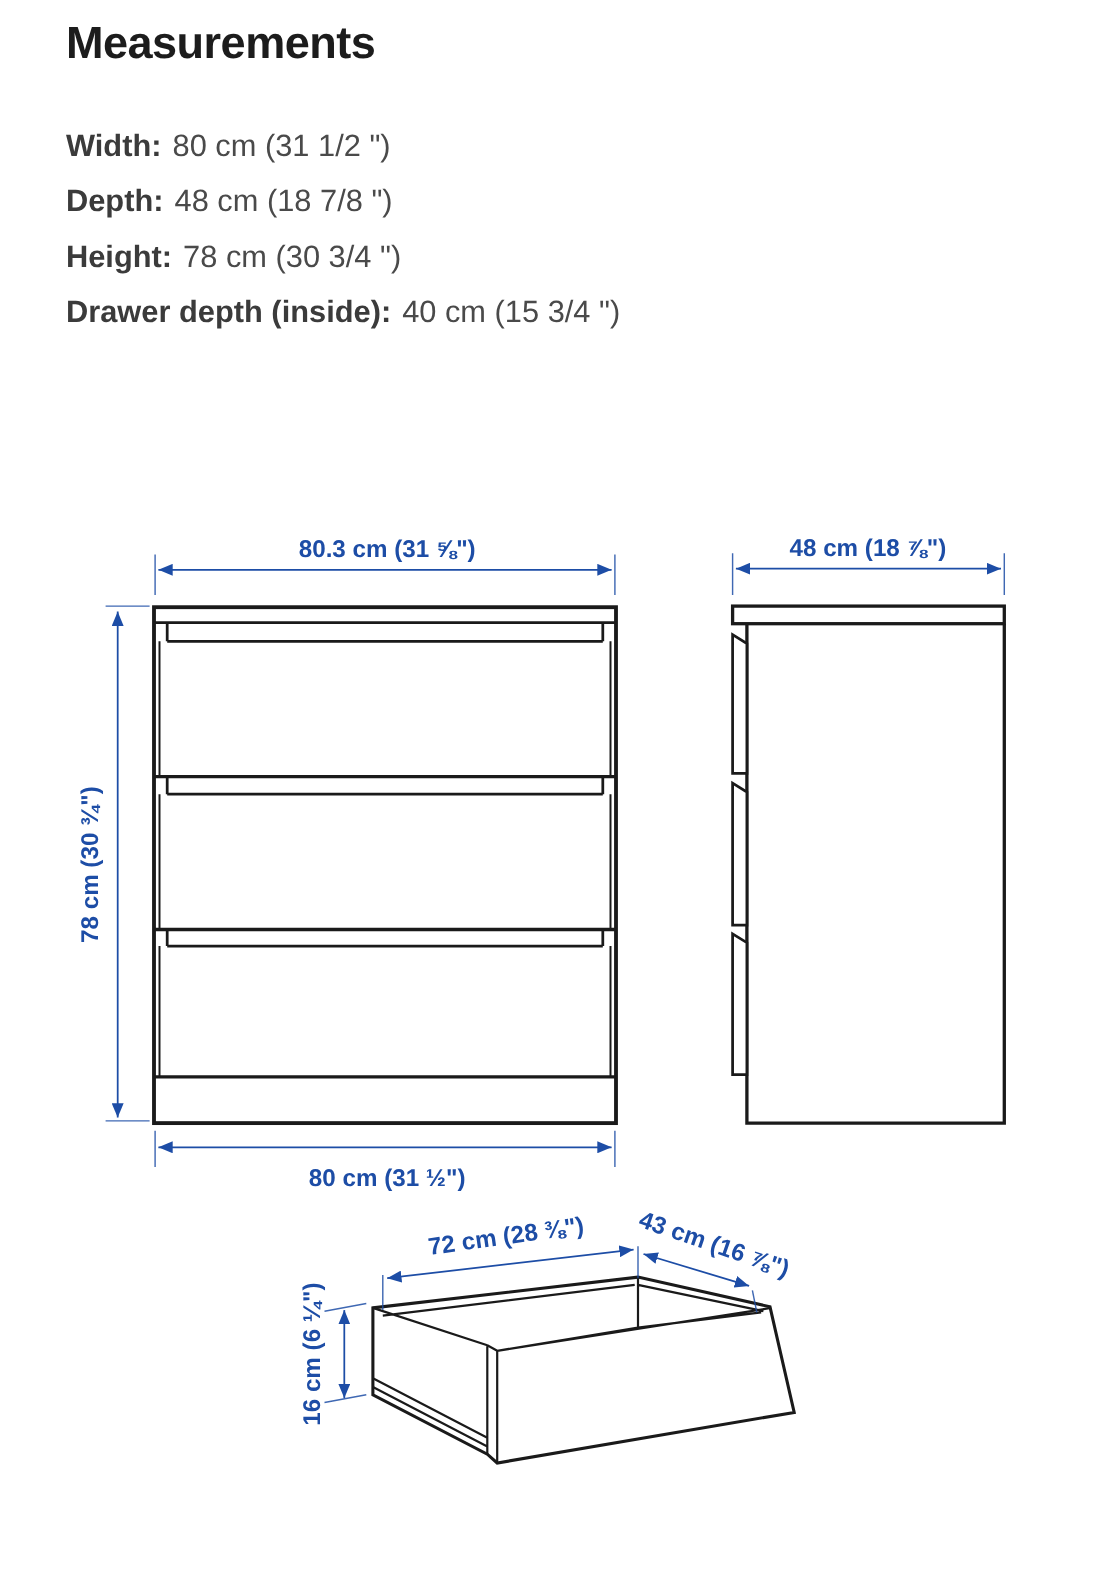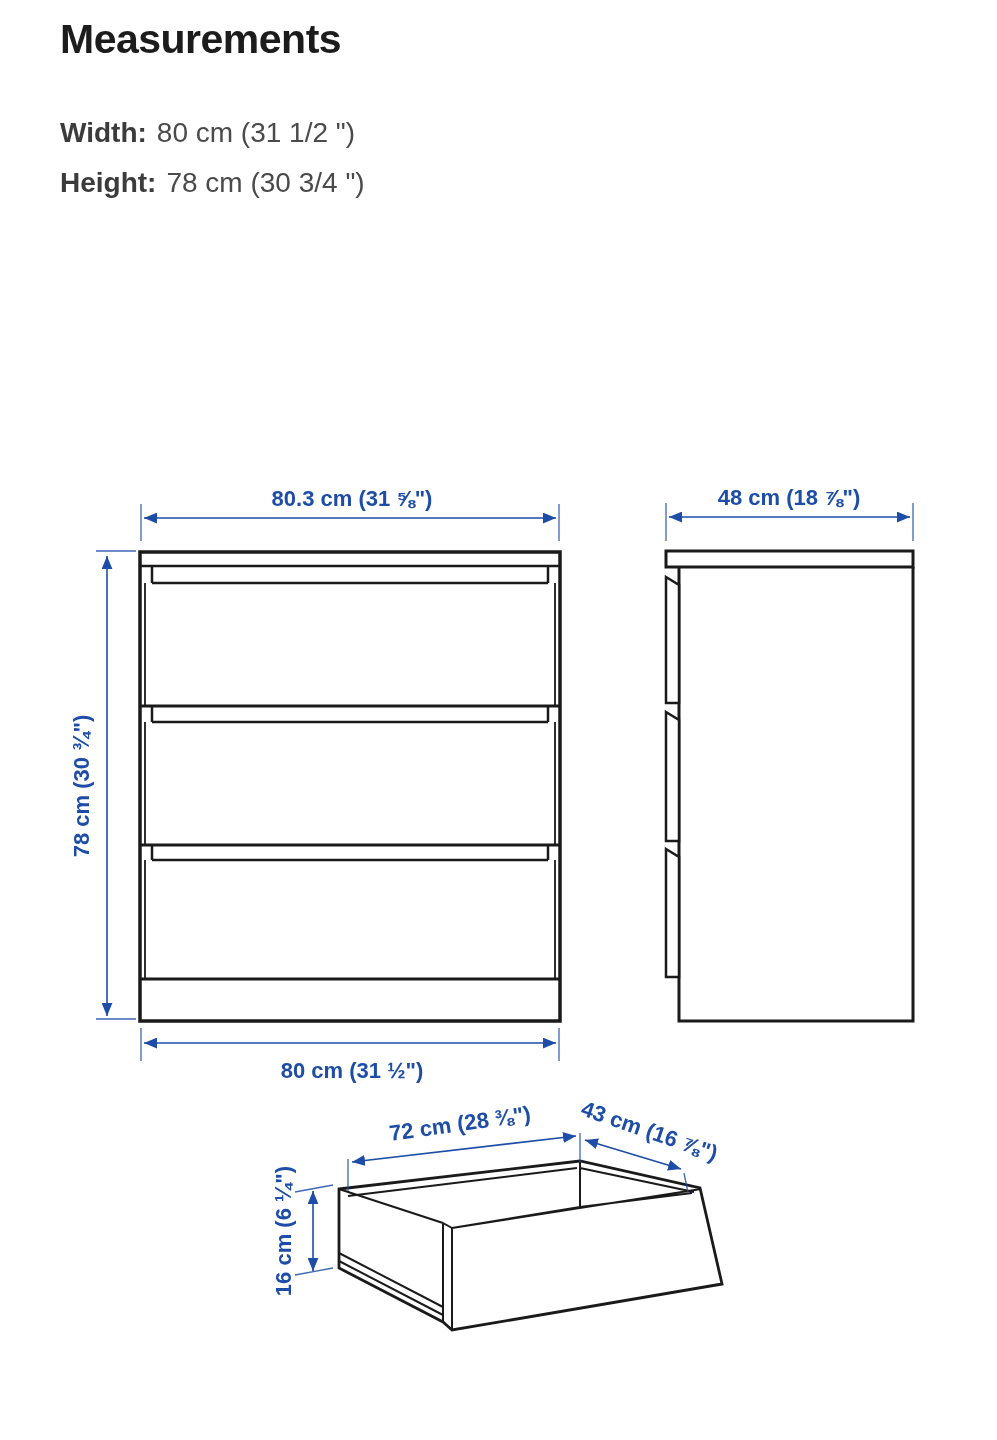--- a/index.html
+++ b/index.html
@@ -29,21 +29,23 @@
 </style>
 </head>
 <body>
 
 <div class="page">
 
   <h1 class="page-title">Measurements</h1>
 
   <ul class="spec-list">
     <li class="spec-row"><span class="lbl">Width:</span><span class="val">80 cm (31 1/2 ")</span></li>
+    <li class="spec-row"><span class="lbl">Depth:</span><span class="val">48 cm (18 7/8 ")</span></li>
     <li class="spec-row"><span class="lbl">Height:</span><span class="val">78 cm (30 3/4 ")</span></li>
+    <li class="spec-row"><span class="lbl">Drawer depth (inside):</span><span class="val">40 cm (15 3/4 ")</span></li>
   </ul>
 
   <svg class="diagram" width="997" height="1440" viewBox="0 0 997 1440" xmlns="http://www.w3.org/2000/svg">
     <defs>
       <marker id="ah" viewBox="0 0 12 10" refX="12" refY="5" markerWidth="13" markerHeight="11" markerUnits="userSpaceOnUse" orient="auto-start-reverse">
         <path d="M12,5 L0,0 L0,10 Z" fill="#1d4da6"></path>
       </marker>
     </defs>
 
     <g>

